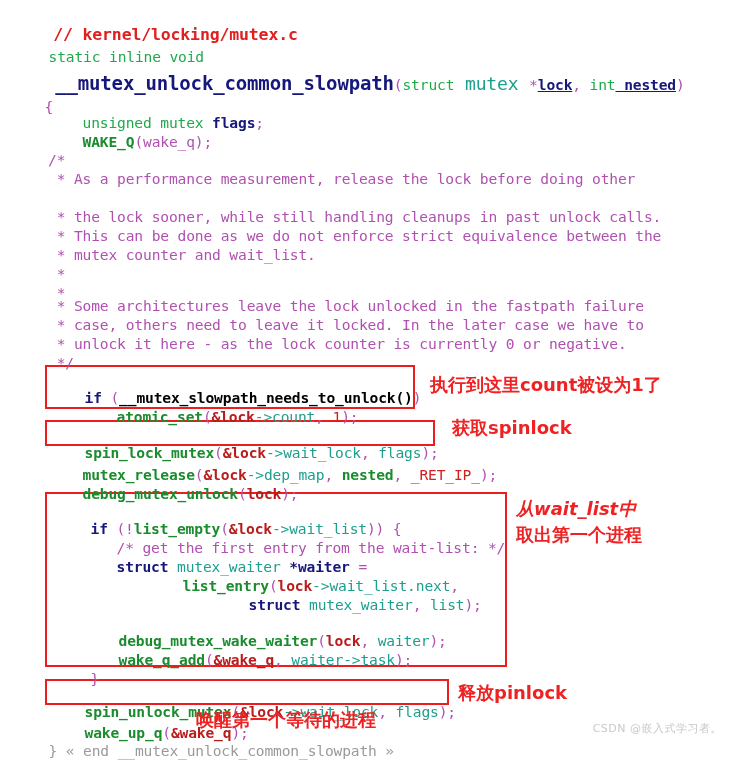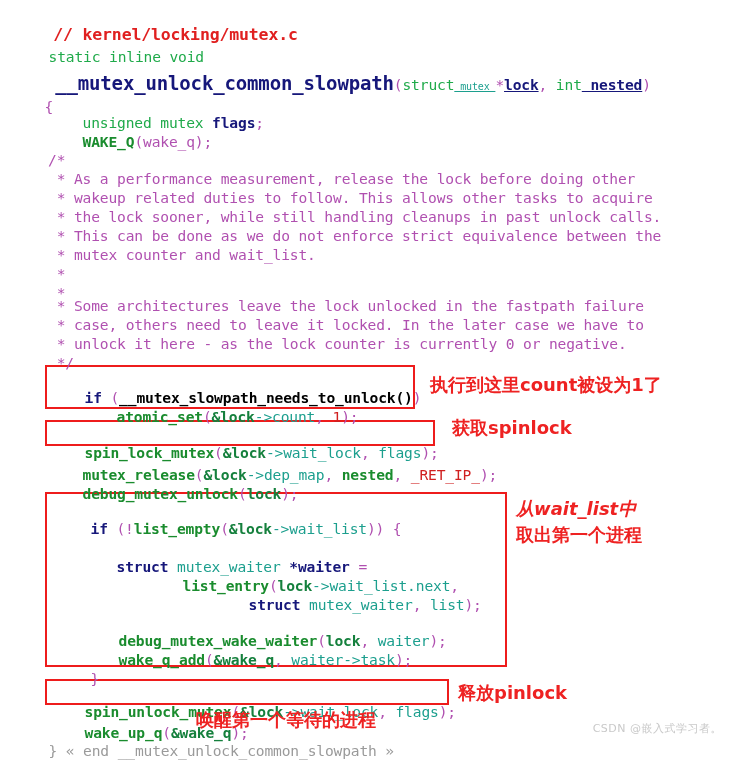--- a/index.html
+++ b/index.html
@@ -43,33 +43,33 @@
   .t-type      { color: #1c9f8e; }
   .t-fn        { color: #1a8c2e; font-weight: bold; }
   .t-fn2       { color: #000000; font-weight: bold; }
   .t-var       { color: #16177a; font-weight: bold; }
   .t-varu      { color: #16177a; font-weight: bold; text-decoration: underline; }
   .t-id        { color: #1c9f8e; }
   .t-punc      { color: #b050b0; }
   .t-num       { color: #d02020; }
   .t-macro     { color: #d02020; }
   .t-gray      { color: #9a9a9a; text-align: right; }
-  .t-amp       { color: #15803d; font-weight: bold; }
+  .t-amp       { color: #b91c1c; font-weight: bold; }
 
   .ln-title {
     font-size: 16.5px;
     font-weight: bold;
   }
   .ln-sig {
     font-size: 19px;
     line-height: 22px;
   }
   .ln-sig .t-varu { font-size: 14.6px; }
   .ln-sig .t-kw   { font-size: 14.6px; }
-  .ln-sig .t-type { font-size: 10px; text-decoration: underline; }
+  .ln-sig .t-type { font-size: 18px; }
   .ln-sig .t-punc { font-size: 14.6px; }
   .ln-sig .t-fnbig{ color: #16177a; font-weight: bold; }
 
   
   .annot-box {
     position: absolute;
     border: 2px solid #ee1c1c;
     box-sizing: border-box;
     pointer-events: none;
   }
@@ -126,21 +126,20 @@
   <div class="code-line" style="top:94px; left:48px;">
     <span class="t-kw">unsigned mutex </span><span class="t-var">flags</span><span class="t-punc">;</span>
   </div>
 
   <div class="code-line" style="top:113px; left:48px;">
     <span class="t-fn">WAKE_Q</span><span class="t-punc">(wake_q);</span>
   </div>
 
   <div class="code-line t-comment" style="top:150px; left:48px;"><span>/*</span></div>
   <div class="code-line t-comment" style="top:169px; left:48px;"><span> * As a performance measurement, release the lock before doing other</span></div>
-  <div class="code-line t-comment" style="top:188px; left:48px;"><span> * wakeup related duties to follow. This allows other tasks to acquire</span></div>
   <div class="code-line t-comment" style="top:207px; left:48px;"><span> * the lock sooner, while still handling cleanups in past unlock calls.</span></div>
   <div class="code-line t-comment" style="top:226px; left:48px;"><span> * This can be done as we do not enforce strict equivalence between the</span></div>
   <div class="code-line t-comment" style="top:245px; left:48px;"><span> * mutex counter and wait_list.</span></div>
   <div class="code-line t-comment" style="top:264px; left:48px;"><span> *</span></div>
   <div class="code-line t-comment" style="top:283px; left:48px;"><span> *</span></div>
   <div class="code-line t-comment" style="top:296px; left:48px;"><span> * Some architectures leave the lock unlocked in the fastpath failure</span></div>
   <div class="code-line t-comment" style="top:315px; left:48px;"><span> * case, others need to leave it locked. In the later case we have to</span></div>
   <div class="code-line t-comment" style="top:334px; left:48px;"><span> * unlock it here - as the lock counter is currently 0 or negative.</span></div>
   <div class="code-line t-comment" style="top:353px; left:48px;"><span> */</span></div>
 
@@ -161,20 +160,23 @@
   </div>
 
   <div class="code-line" style="top:465px; left:48px;">
     <span class="t-fn">debug_mutex_unlock</span><span class="t-punc">(</span><span class="t-amp">lock</span><span class="t-punc">);</span>
   </div>
 
   <div class="code-line" style="top:500px; left:56px;">
     <span class="t-kw2">if</span><span class="t-punc"> (!</span><span class="t-fn">list_empty</span><span class="t-punc">(</span><span class="t-amp">&amp;lock</span><span class="t-id">-&gt;wait_list</span><span class="t-punc">)) {</span>
   </div>
 
+  <div class="code-line t-comment" style="top:519px; left:82px;">
+    <span>/* get the first entry from the wait-list: */</span>
+  </div>
 
   <div class="code-line" style="top:538px; left:82px;">
     <span class="t-kw2">struct</span><span class="t-type"> mutex_waiter </span><span class="t-var">*waiter</span><span class="t-punc"> =</span>
   </div>
 
   <div class="code-line" style="top:557px; left:148px;">
     <span class="t-fn">list_entry</span><span class="t-punc">(</span><span class="t-amp">lock</span><span class="t-id">-&gt;wait_list.next</span><span class="t-punc">,</span>
   </div>
 
   <div class="code-line" style="top:576px; left:214px;">

